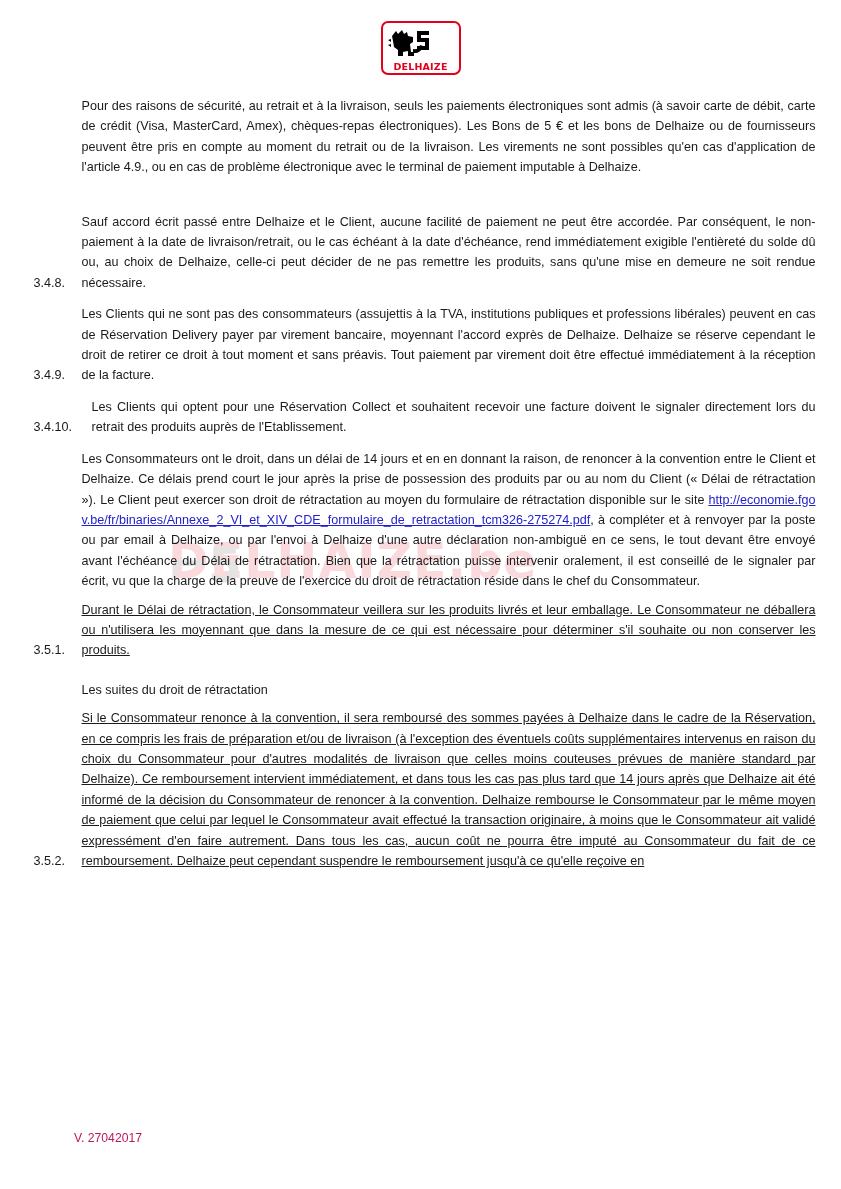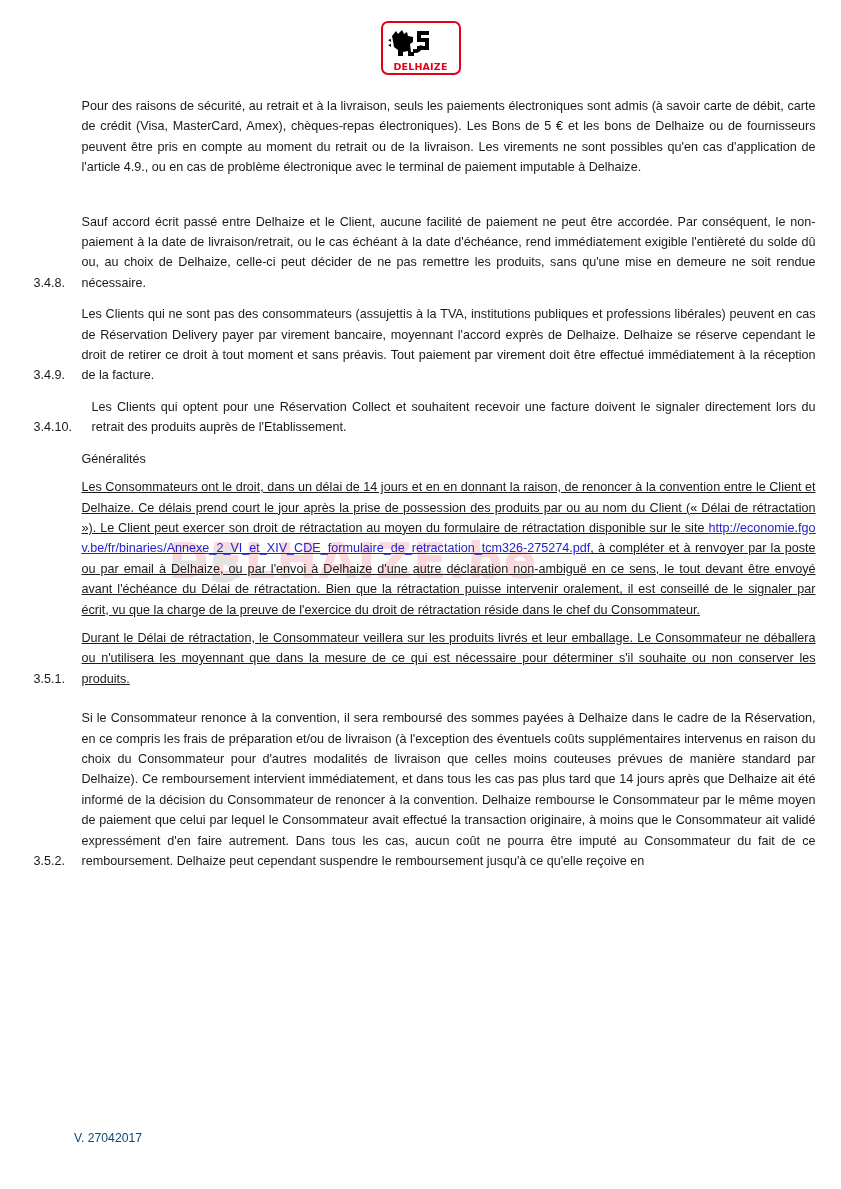--- a/index.html
+++ b/index.html
@@ -151,21 +151,21 @@
     padding-left: 48px;
     padding-right: 90px;
   }
 
   
   .footer {
     position: absolute;
     left: 74px;
     bottom: 44px;
     font-size: 12.2px;
-    color: #0c4a6e;
+    color: #be185d;
     z-index: 3;
   }
 
   .spacer-top { height: 8px; }
 </style>
 </head>
 <body>
 
 <div class="page">
 
@@ -214,31 +214,31 @@
       <div class="clause-num wide">3.4.10.</div>
       <div class="clause-body">
         <p><span>Les Clients qui optent pour une Réservation </span><b>Collect</b><span> et souhaitent recevoir une facture doivent le signaler directement lors du retrait des produits auprès de l'Etablissement.</span></p>
       </div>
     </div>
 
 
     <div class="clause">
       <div class="clause-num">3.5.1.</div>
       <div class="clause-body">
-        <p class="subtitle tight">Généralités</p>
         <p class="tight"><span>Les Consommateurs ont le droit, dans un délai de 14 jours et en en donnant la raison, de renoncer à la convention entre le Client et Delhaize. Ce délais prend court le jour après la prise de possession des produits par ou au nom du Client (« Délai de rétractation »). Le Client peut exercer son droit de rétractation au moyen du formulaire de rétractation disponible sur le site </span><a class="doc-link" href="#">http://economie.fgov.be/fr/binaries/Annexe_2_VI_et_XIV_CDE_formulaire_de_retractation_tcm326-275274.pdf</a><span>,  à compléter et à renvoyer par la poste ou par email à Delhaize, ou par l'envoi à Delhaize d'une autre déclaration non-ambiguë en ce sens, le tout devant être envoyé avant l'échéance du Délai de rétractation. Bien que la rétractation puisse intervenir oralement, il est conseillé de le signaler par écrit, vu  que la charge de la preuve de l'exercice du droit de rétractation réside dans le chef du Consommateur.</span></p>
         <p class="tight">Durant le Délai de rétractation, le Consommateur veillera sur les produits livrés et leur emballage. Le Consommateur ne déballera ou n'utilisera les moyennant que dans la mesure de ce qui est nécessaire pour déterminer s'il souhaite ou non conserver les produits.</p>
       </div>
     </div>
 
     <div class="spacer-top"></div>
 
     <div class="clause">
       <div class="clause-num">3.5.2.</div>
       <div class="clause-body">
+        <p class="subtitle tight">Les suites du droit de rétractation</p>
         <p class="tight">Si le Consommateur renonce à la convention, il sera remboursé des sommes payées à Delhaize dans le cadre de la Réservation, en ce compris les frais de préparation et/ou de livraison (à l'exception des éventuels coûts supplémentaires intervenus en raison du choix du Consommateur pour d'autres modalités de livraison que celles moins couteuses prévues de manière standard par Delhaize).  Ce remboursement intervient immédiatement, et dans tous les cas pas plus tard que 14 jours  après que Delhaize ait été informé de la décision du Consommateur de renoncer à la convention. Delhaize rembourse le Consommateur par le même moyen de paiement que celui par lequel le Consommateur avait effectué la transaction originaire, à moins que le Consommateur ait validé expressément d'en faire autrement. Dans tous les cas, aucun coût ne pourra être imputé au Consommateur du fait de ce remboursement. Delhaize peut cependant suspendre le remboursement jusqu'à ce qu'elle reçoive en</p>
       </div>
     </div>
 
   </div>
 
   <div class="footer">V. 27042017</div>
 
 </div>
 

